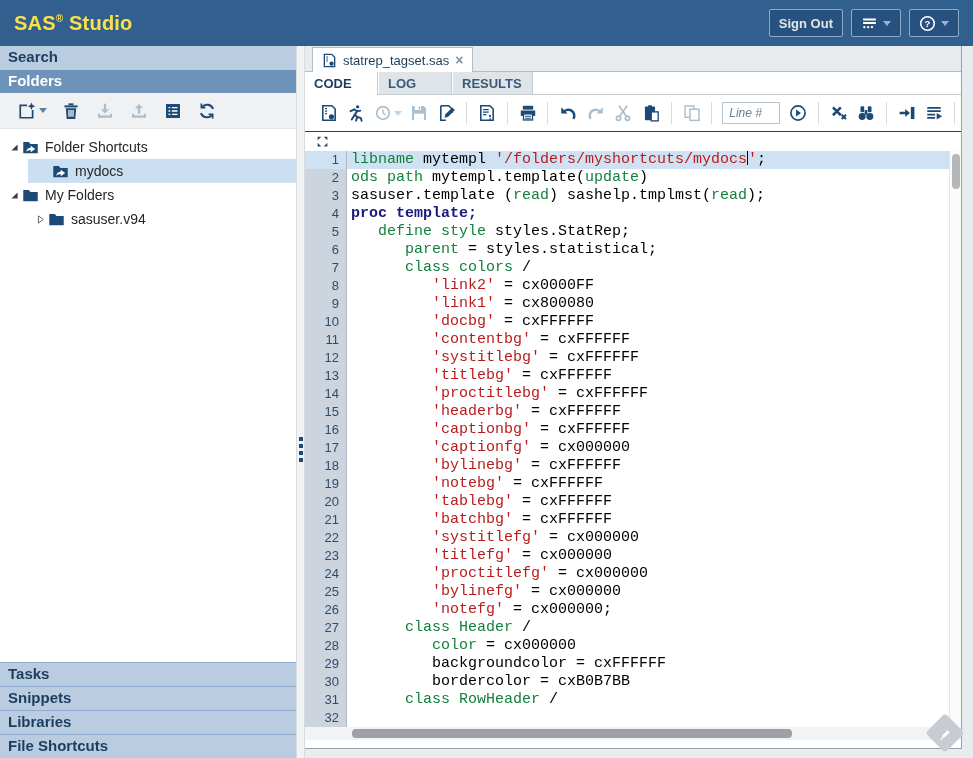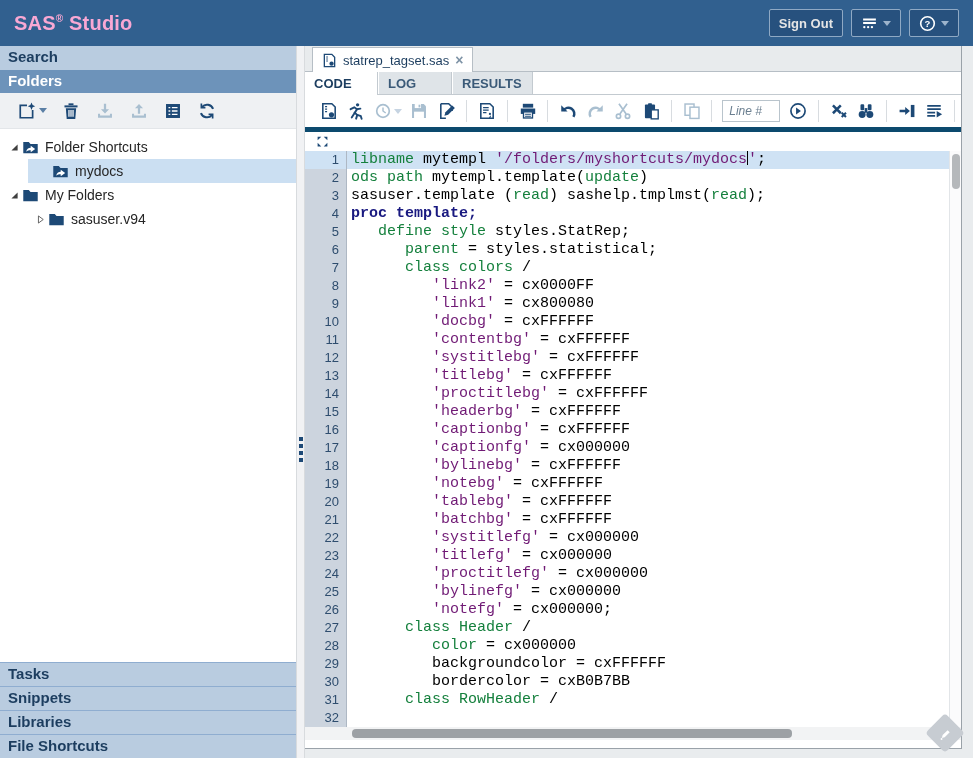--- a/index.html
+++ b/index.html
@@ -1,20 +1,20 @@
 <!DOCTYPE html>
 <html><head>
 <meta charset="utf-8">
 <style>
   * { margin:0; padding:0; box-sizing:border-box; }
   html,body { width:973px; height:758px; overflow:hidden; font-family:"Liberation Sans", sans-serif; background:#e9ecee; }
 
   
   .hdr { position:absolute; left:0; top:0; width:973px; height:46px; background:#31608f; display:flex; align-items:center; }
-  .brand { color:#f9a8d4; font-weight:bold; font-size:20px; margin-left:14px; letter-spacing:.2px; }
+  .brand { color:#fde047; font-weight:bold; font-size:20px; margin-left:14px; letter-spacing:.2px; }
   .brand sup { font-size:10px; }
   .hdr-right { margin-left:auto; display:flex; align-items:center; gap:8px; margin-right:14px; }
   .hbtn { background:#27517e; border:1px solid #8fa9c4; color:#e5e5e5; font-weight:bold; font-size:13px;
           height:28px; display:flex; align-items:center; padding:8px 9px; border-radius:2px; cursor:pointer; gap:5px; }
   .hbtn svg { width:17px; height:17px; display:block; }
   .chev { width:0; height:0; border-left:4px solid transparent; border-right:4px solid transparent; border-top:5px solid #9db4cc; display:inline-block; }
   .chev.lt { border-top-color:#c6d4e2; }
 
   
   .sidebar { position:absolute; left:0; top:46px; width:296px; height:712px; background:#fff; display:flex; flex-direction:column; }
@@ -50,21 +50,21 @@
   .doctab .picon svg { width:15px; height:15px; display:block; }
   .doctab .lbl { font-size:13px; color:#1c3d5f; }
   .doctab .x { font-size:14px; color:#7e93a6; font-weight:bold; line-height:1; cursor:pointer; }
 
   .subtabs { height:23px; background:#fff; border-bottom:1px solid #c3cad0; display:flex; }
   .stab { width:73px; font-size:13px; font-weight:bold; display:flex; align-items:center; padding-left:9px; cursor:pointer;
           background:#dfe4e8; color:#3b5a78; border-right:1px solid #c3cad0; margin-right:1px; }
   .stab.active { background:#fff; color:#1c3d5f; margin-bottom:-1px; border-right:1px solid #c3cad0; }
   .stab:last-child { width:80px; }
 
-  .etoolbar { height:37px; display:flex; align-items:center; padding-left:10px; border-bottom:5px solid #0c4a6e; background:#fff; }
+  .etoolbar { height:37px; display:flex; align-items:center; padding-left:10px; border-bottom:1px solid #0c4a6e; background:#fff; }
   .ebtn { width:30px; height:28px; display:flex; align-items:center; justify-content:center; color:#1d4976; cursor:pointer; }
   .ebtn.off { color:#a9bfd0; cursor:default; }
   .ebtn svg { width:18px; height:18px; display:block; }
   .ebtn.wide { width:38px; gap:2px; }
   .esep { width:1px; height:22px; background:#d8dce0; margin:0 6px; }
   .lineinput { width:58px; height:22px; border:1px solid #b9c4cc; font-style:italic; font-size:12px; color:#6b7f90;
                padding:0 6px; margin:0 4px; font-family:"Liberation Sans", sans-serif; }
   .lineinput::placeholder { color:#6b7f90; font-style:italic; }
 
   .maxstrip { height:19px; background:#fff; display:flex; align-items:center; padding-left:11px; }
@@ -72,21 +72,21 @@
   .maxbtn svg { width:13px; height:13px; display:block; }
 
   .editor { position:relative; height:576px; display:flex; background:#fff; }
   .gutter { width:42px; background:#ccd4de; border-right:1px solid #aeb8c4; }
   .gnum { height:18px; line-height:18px; text-align:right; padding-right:7px; font-size:13px; color:#2e4d6e; }
   .gnum.cur { background:#cfe2f4; }
   .codearea { flex:1; overflow:hidden; position:relative; }
   .cl { height:18px; line-height:18px; white-space:pre; font-family:"Liberation Mono", monospace; font-size:15px; padding-left:4px; color:#000; }
   .cl.cur { background:#cfe2f4; }
   .tk-k { color:#15803d; }
-  .tk-s { color:#701a75; }
+  .tk-s { color:#b91c1c; }
   .tk-p { color:#000; }
   .tk-b { color:#191980; font-weight:bold; }
   .caret { display:inline-block; width:1px; height:14px; background:#000; vertical-align:-2px; }
 
   .vscroll { position:absolute; right:0; top:0; width:12px; height:576px; background:#fbfbfc; border-left:1px solid #e2e5e8; }
   .vthumb { position:absolute; left:2px; top:3px; width:8px; height:35px; background:#b5b8bb; border-radius:4px; }
   .hscroll { height:13px; background:#f2f3f4; position:relative; }
   .hthumb { position:absolute; left:47px; top:2px; width:440px; height:9px; background:#9da1a5; border-radius:4px; }
 
   .watermark { position:absolute; right:14px; bottom:11px; width:28px; height:28px; background:#c7ccd2; border-radius:4px;

